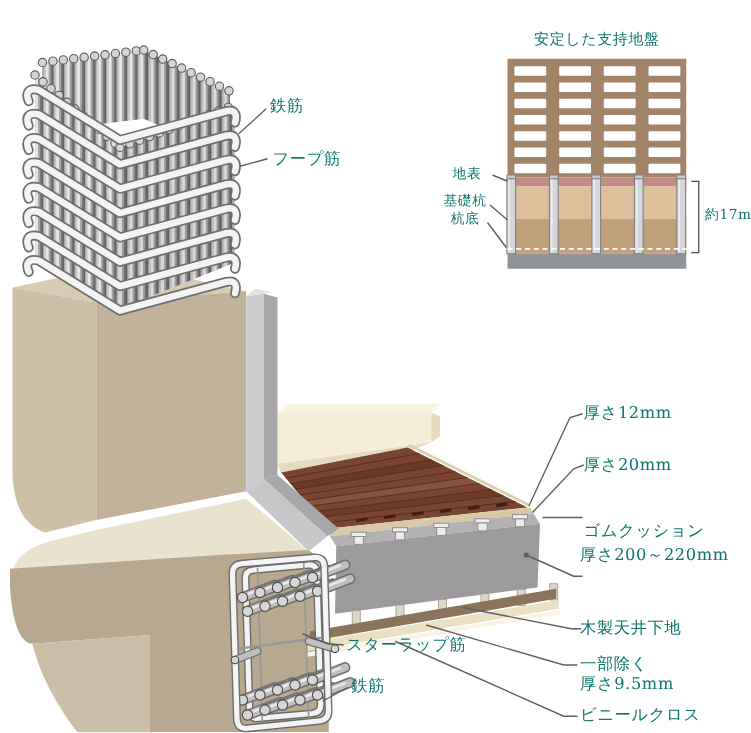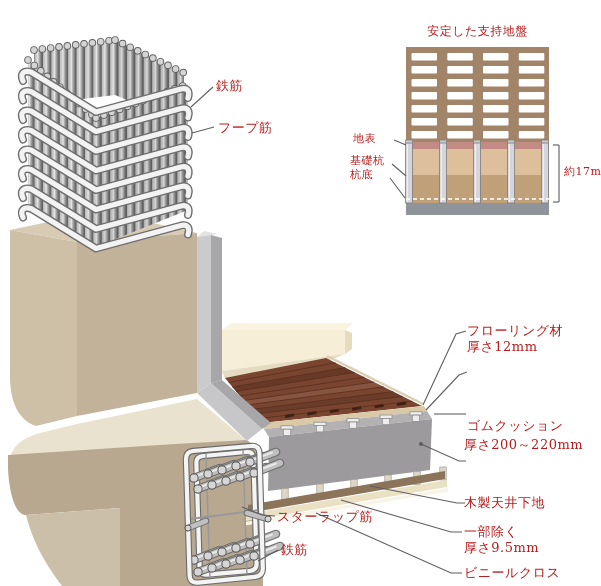--- a/index.html
+++ b/index.html
@@ -1,21 +1,21 @@
 <!DOCTYPE html>
 <html><head>
 <meta charset="utf-8">
 <style>
   html,body{margin:0;padding:0;background:#fff;}
   #stage{position:relative;width:601px;height:586px;background:#fff;overflow:hidden;
          font-family:"DejaVu Serif","Liberation Serif",serif;}
   #art{position:absolute;left:0;top:0;}
-  .lbl{position:absolute;font-size:13px;line-height:16px;color:#b91c1c;letter-spacing:.5px;white-space:nowrap;}
+  .lbl{position:absolute;font-size:13px;line-height:16px;color:#0f766e;letter-spacing:.5px;white-space:nowrap;}
   .lbl-s{font-size:11px;line-height:13px;letter-spacing:.5px;}
-  .ralign{text-align:left;}
+  .ralign{text-align:center;}
   .calign{text-align:center;}
   
   .hoopO{fill:none;stroke:#6f6f6f;stroke-width:8;stroke-linecap:round;stroke-linejoin:round;}
   .hoopW{fill:none;stroke:#f3f3f3;stroke-width:5.2;stroke-linecap:round;stroke-linejoin:round;}
   .capsO{stroke:#5e5e5e;stroke-width:7.6;stroke-dasharray:0 8.4;stroke-linecap:round;fill:none;}
   .capsI{stroke:#d4d4d4;stroke-width:5.8;stroke-dasharray:0 8.4;stroke-linecap:round;fill:none;}
   .rodO{stroke:#6f6f6f;stroke-width:8.6;stroke-linecap:round;}
   .rodB{stroke:#bfbfbf;stroke-width:6.2;stroke-linecap:round;}
   .rodH{stroke:#e9e9e9;stroke-width:2;stroke-linecap:round;}
   .rodC{fill:#d6d6d6;stroke:#4f4f4f;stroke-width:.9;}
@@ -257,24 +257,24 @@
     <path class="leader" d="M394,140 L406,145"></path>
     <path class="leader" d="M392,164 L406,176"></path>
     <path class="leader" d="M390,178 L405,198"></path>
   </g>
 </svg>
 
   <div class="lbl" style="left:216px;top:78px">鉄筋</div>
   <div class="lbl" style="left:218px;top:120px">フープ筋</div>
 
   <div class="lbl" style="left:467px;top:323px">
-    <div>フローリング材</div>
     <div>厚さ12mm</div>
   </div>
   <div class="lbl" style="left:467px;top:365px">
+    <div>厚さ20mm</div>
   </div>
   <div class="lbl" style="left:467px;top:418px">ゴムクッション</div>
   <div class="lbl" style="left:464px;top:437px">
     <div>厚さ200～220mm</div>
   </div>
   <div class="lbl" style="left:464px;top:495px">木製天井下地</div>
   <div class="lbl" style="left:464px;top:524px">
     <div>一部除く</div>
     <div>厚さ9.5mm</div>
   </div>

